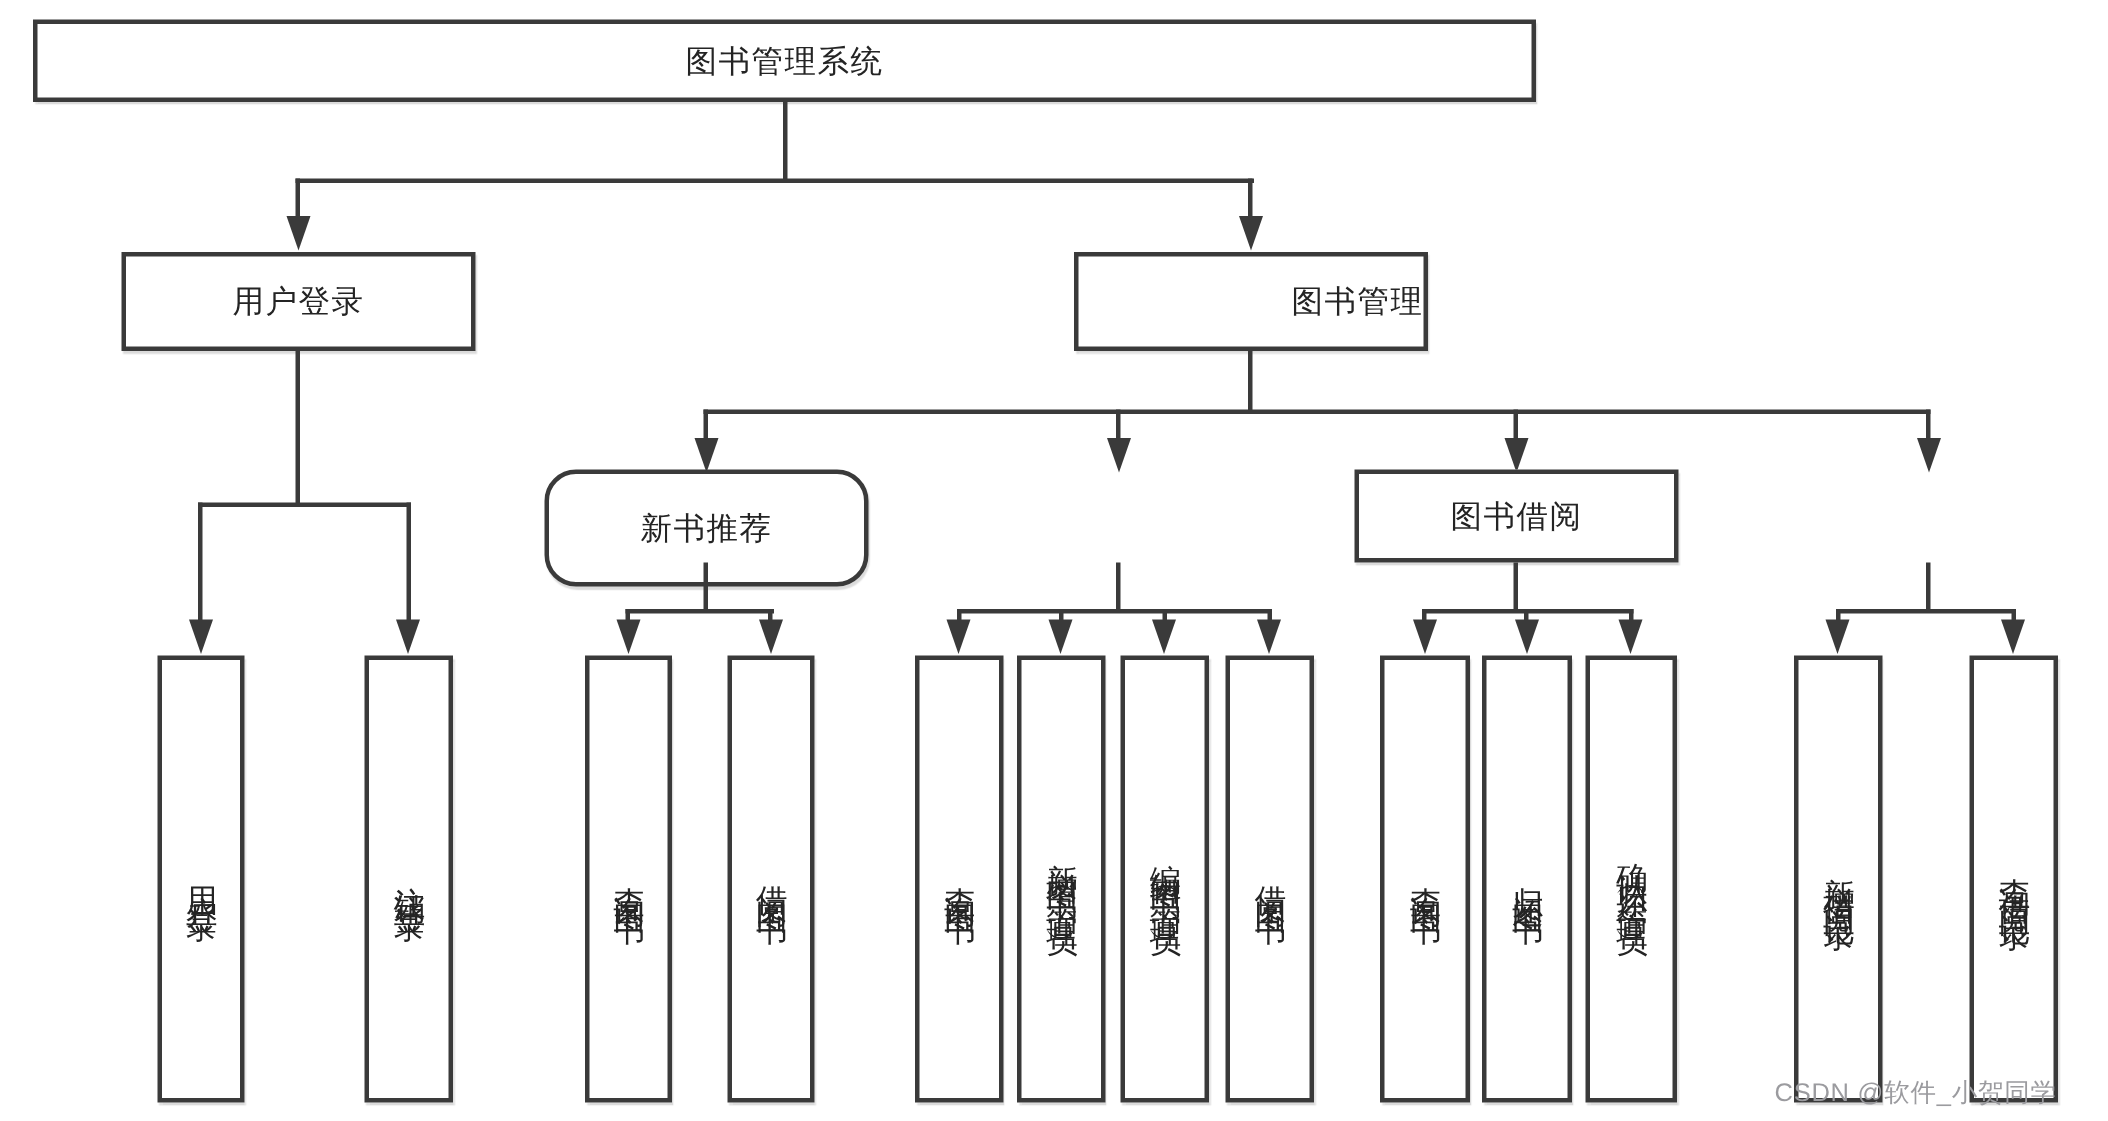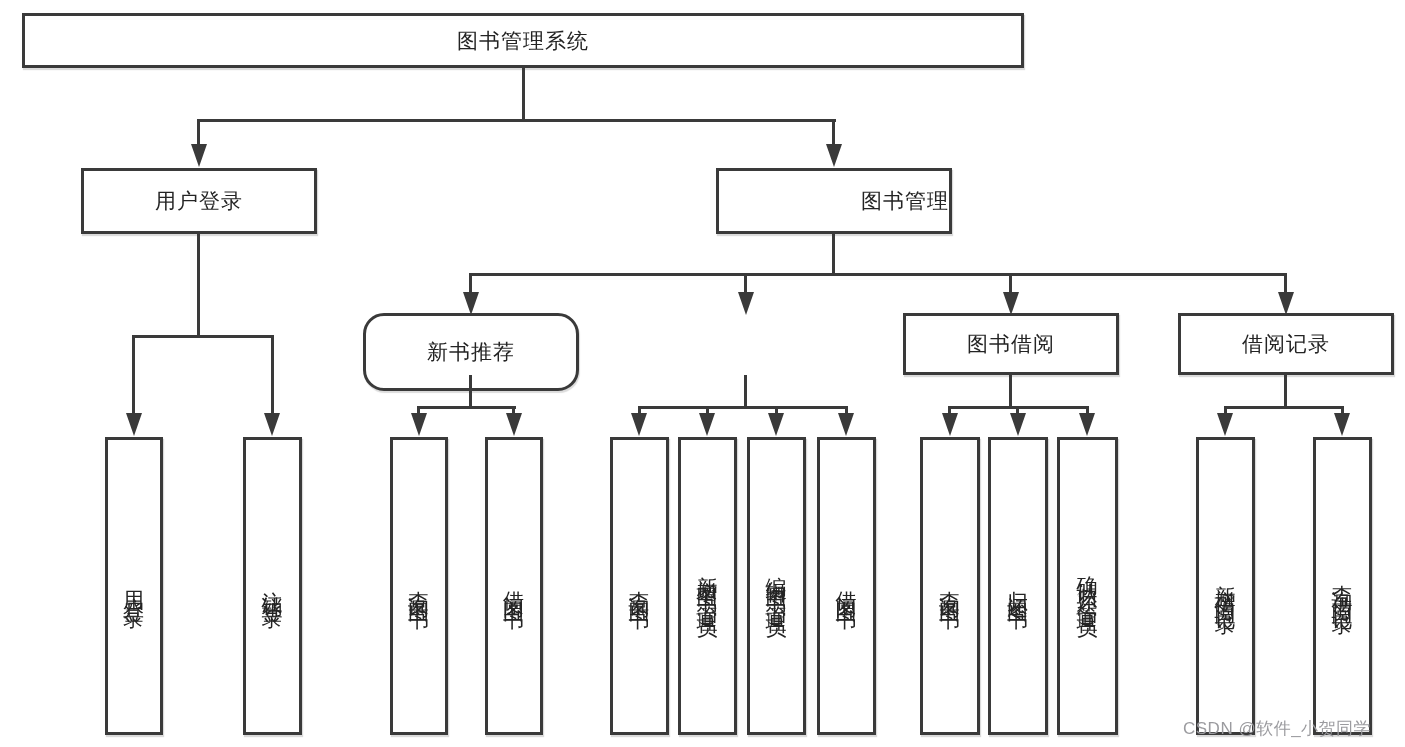--- a/index.html
+++ b/index.html
@@ -92,23 +92,20 @@
   <div class="ar" style="left:1003px;top:292px;"></div>
   <div class="vl" style="left:1284px;top:273px;height:21px;"></div>
   <div class="ar" style="left:1278px;top:292px;"></div>
 
   <div class="node hnode" style="left:363px;top:313px;width:216px;height:78px;border-radius:21px;">
     <span>新书推荐</span>
   </div>
   <div class="node hnode" style="left:903px;top:313px;width:216px;height:62px;">
     <span>图书借阅</span>
   </div>
-  <div class="node hnode" style="left:1178px;top:313px;width:216px;height:62px;">
-    <span>借阅记录</span>
-  </div>
 
   <div class="vl" style="left:469px;top:375px;height:33px;"></div>
   <div class="hl" style="left:417px;top:406px;width:99px;"></div>
   <div class="vl" style="left:417px;top:406px;height:9px;"></div>
   <div class="ar" style="left:411px;top:413px;"></div>
   <div class="vl" style="left:512px;top:406px;height:9px;"></div>
   <div class="ar" style="left:506px;top:413px;"></div>
 
   <div class="vl" style="left:744px;top:375px;height:33px;"></div>
   <div class="hl" style="left:638px;top:406px;width:210px;"></div>

